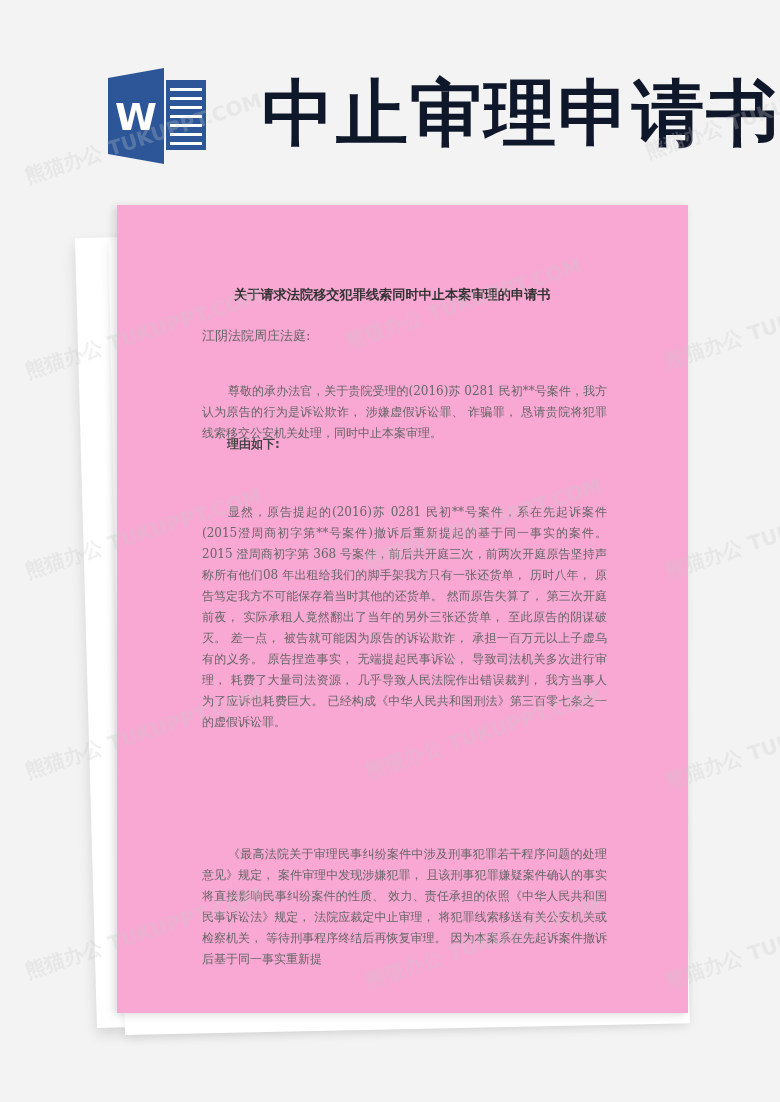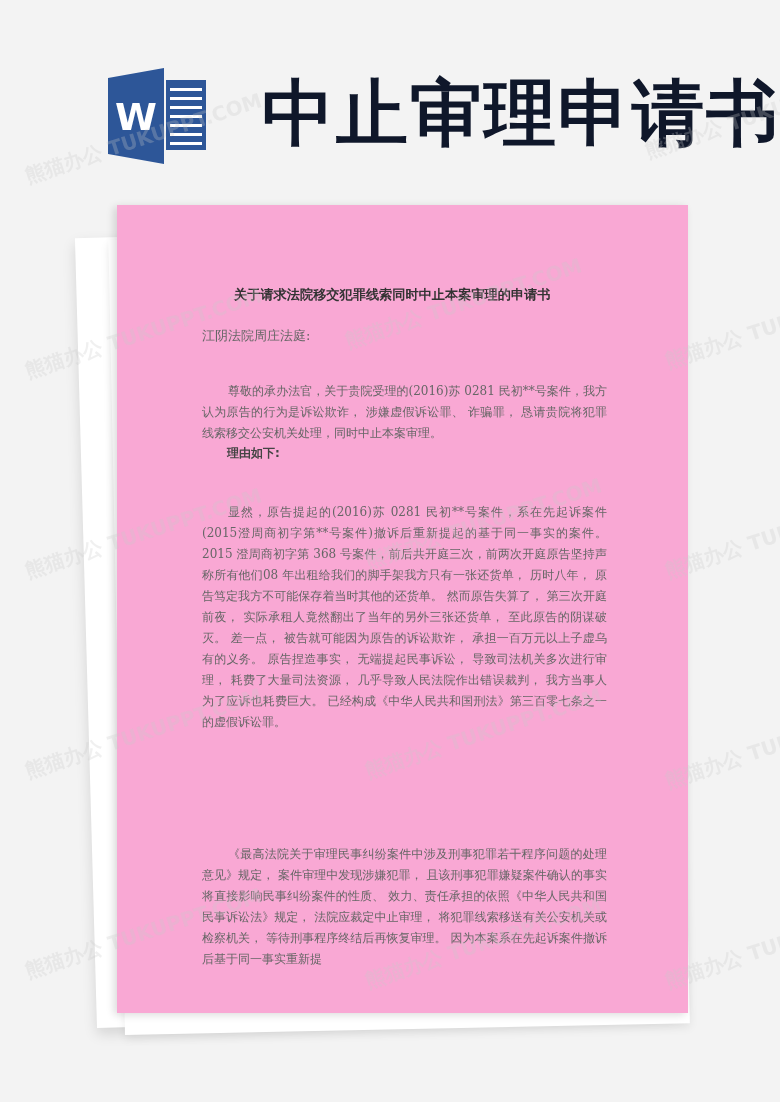--- a/index.html
+++ b/index.html
@@ -36,21 +36,21 @@
   .salutation {
     position: absolute; left: 85px; top: 122px;
     font-size: 13px; color: #666; white-space: nowrap;
   }
   .para {
     position: absolute; left: 85px; width: 405px;
     font-size: 12px; line-height: 21px; color: #666;
     text-indent: 26px; text-align: justify; text-justify: inter-ideograph; margin-top: 20px;
   }
   .reason-heading {
-    position: absolute; left: 110px; top: 240px;
+    position: absolute; left: 110px; top: 231px;
     font-family: "DejaVu Sans", sans-serif; font-weight: bold; font-size: 12px; color: #444;
   }
   .wm {
     position: absolute; color: rgba(200,200,200,0.28); font-family: "DejaVu Sans", sans-serif;
     font-weight: bold; font-size: 20px; transform: rotate(-18deg); white-space: nowrap;
     pointer-events: none;
   }
 </style>
 </head>
 <body>

